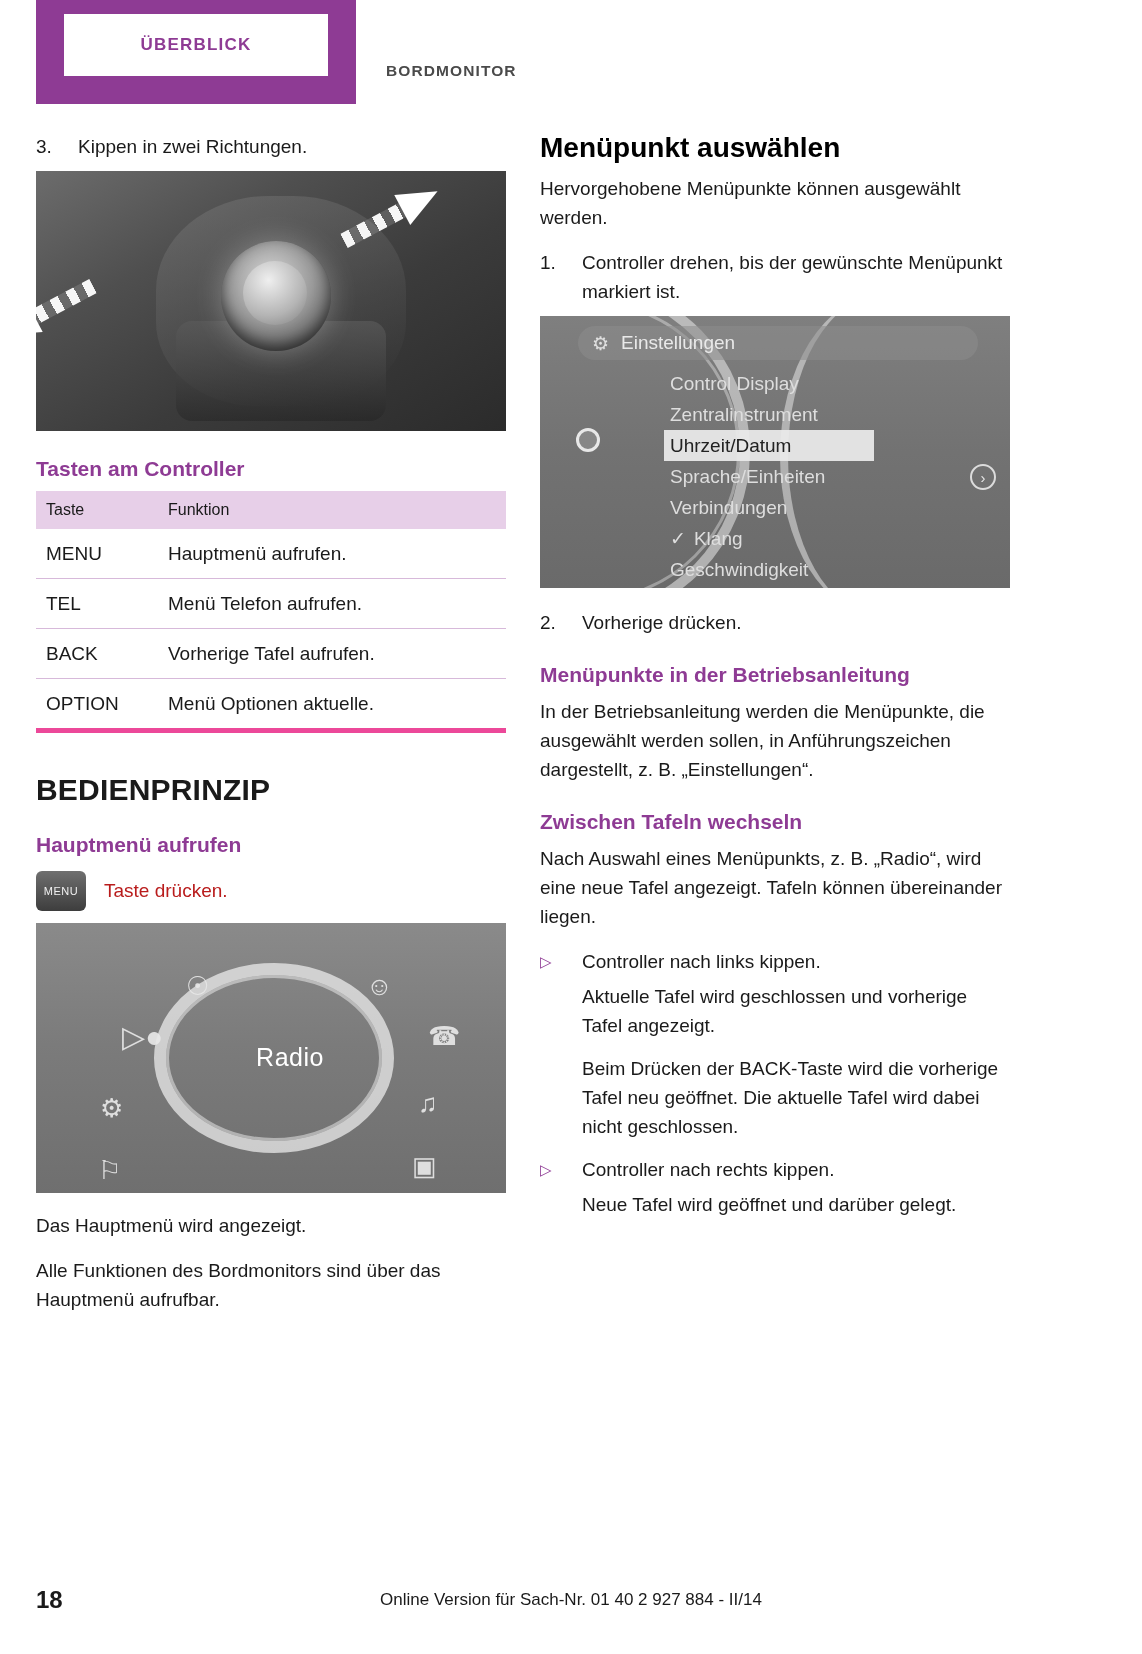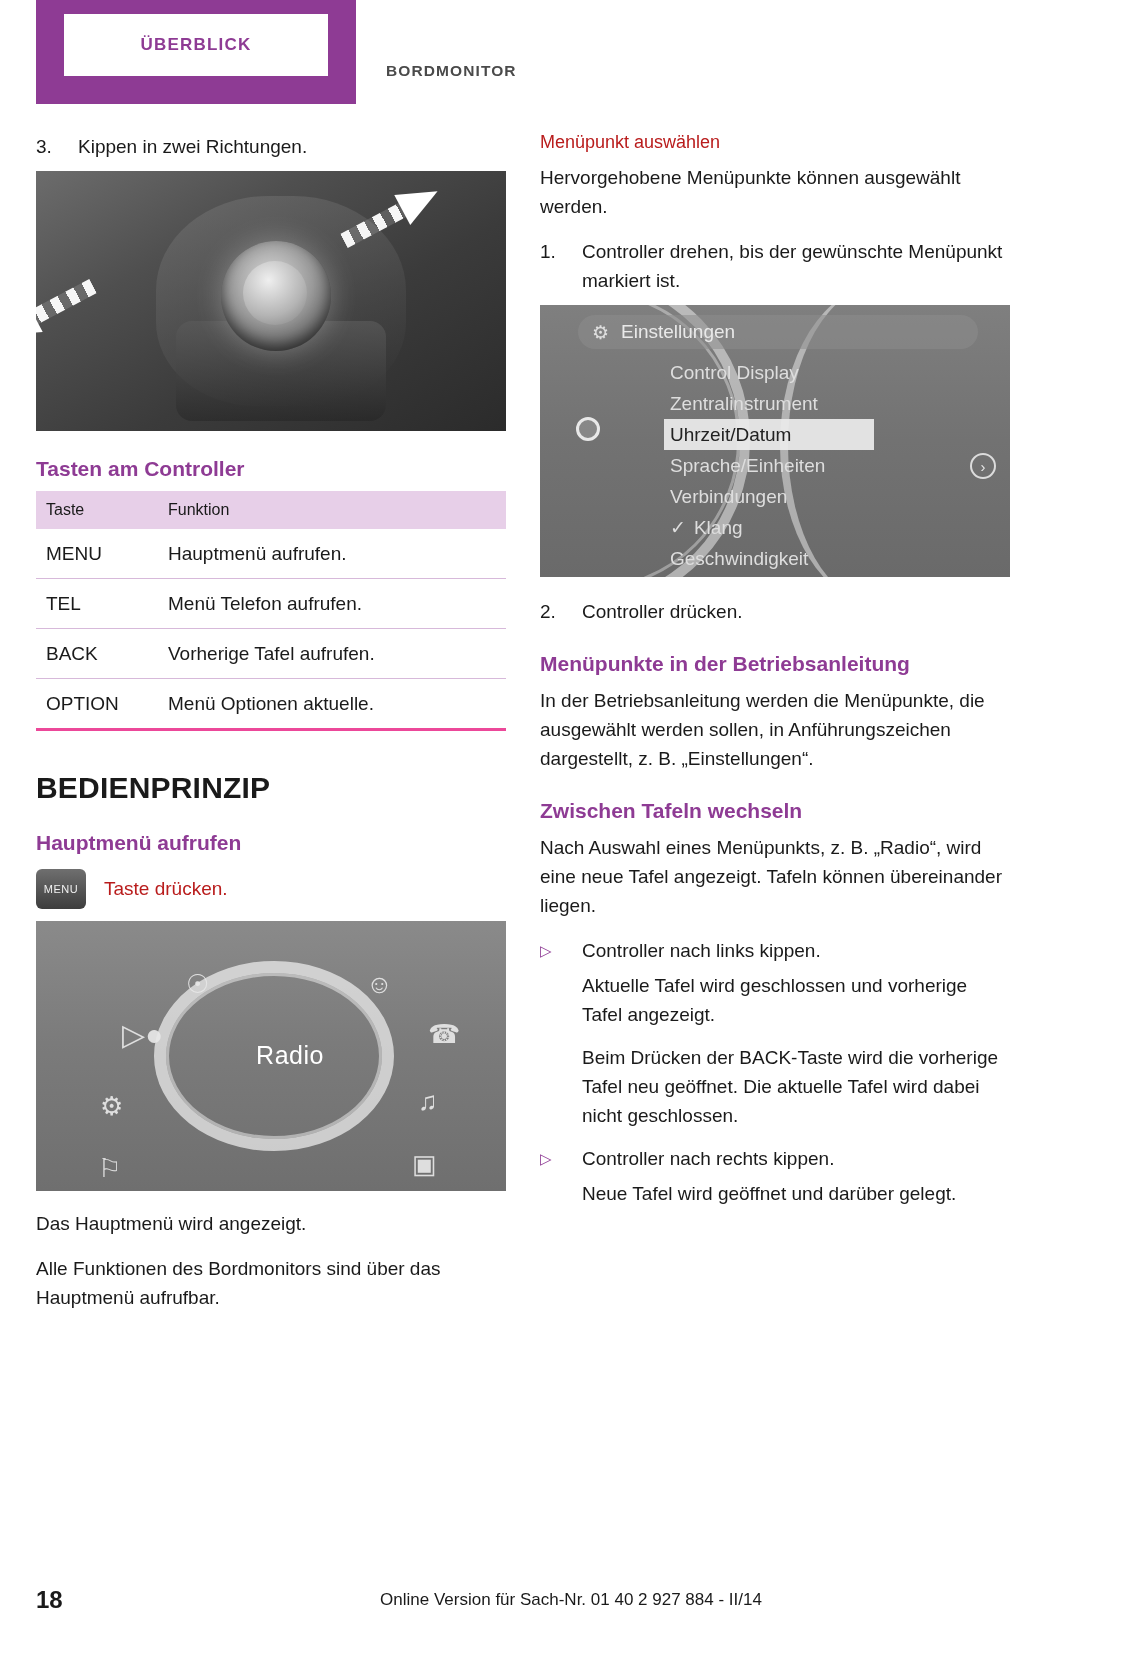--- a/index.html
+++ b/index.html
@@ -129,23 +129,23 @@
     margin: 40px 0 22px 0;
     letter-spacing: 0.2px;
   }
   h3.sub-purple {
     font-size: 21px;
     font-weight: bold;
     color: #8e3b94;
     margin: 26px 0 10px 0;
   }
   h3.sub-black {
-    font-size: 18px;
-    font-weight: normal;
-    color: #b91c1c;
+    font-size: 28px;
+    font-weight: bold;
+    color: #000000;
     margin: 0 0 10px 0;
   }
 
   
   .photo {
     width: 470px;
     height: 260px;
     background: linear-gradient(150deg,#6c6c6c 0%,#4f4f4f 30%,#3b3b3b 60%,#2b2b2b 100%);
     position: relative;
     overflow: hidden;
@@ -345,21 +345,21 @@
   }
   .tbl tbody td {
     font-size: 19px;
     line-height: 29px;
     padding: 10px 8px 10px 10px;
     border-bottom: 1px solid #d7b9da;
     vertical-align: top;
     color: #1a1a1a;
   }
   .tbl tbody tr:last-child td {
-    border-bottom: 3px solid #ec4899;
+    border-bottom: 5px solid #ec4899;
   }
   .tbl td.key {
     width: 104px;
     white-space: nowrap;
   }
 
   
   .menu-key-row {
     display: flex;
     align-items: center;
@@ -588,21 +588,21 @@
         <span class="check">✓</span><span>Klang</span>
       </div>
       <div class="item">Geschwindigkeit</div>
     </div>
     <div class="cursor"></div>
     <div class="right-arrow">›</div>
   </div>
 
   <div class="numbered">
     <div class="num">2.</div>
-    <div class="txt">Controller drücken.</div>
+    <div class="txt">Vorherige drücken.</div>
   </div>
 
   <h3 class="sub-purple">Menüpunkte in der Betriebsanleitung</h3>
   <p class="para">In der Betriebsanleitung werden die Menüpunkte, die ausgewählt werden sollen, in Anführungszeichen dargestellt, z. B. „Einstellungen“.</p>
 
   <h3 class="sub-purple">Zwischen Tafeln wechseln</h3>
   <p class="para">Nach Auswahl eines Menüpunkts, z. B. „Radio“, wird eine neue Tafel angezeigt. Tafeln können übereinander liegen.</p>
 
   <div class="bulleted">
     <div class="bullet">▷</div>

